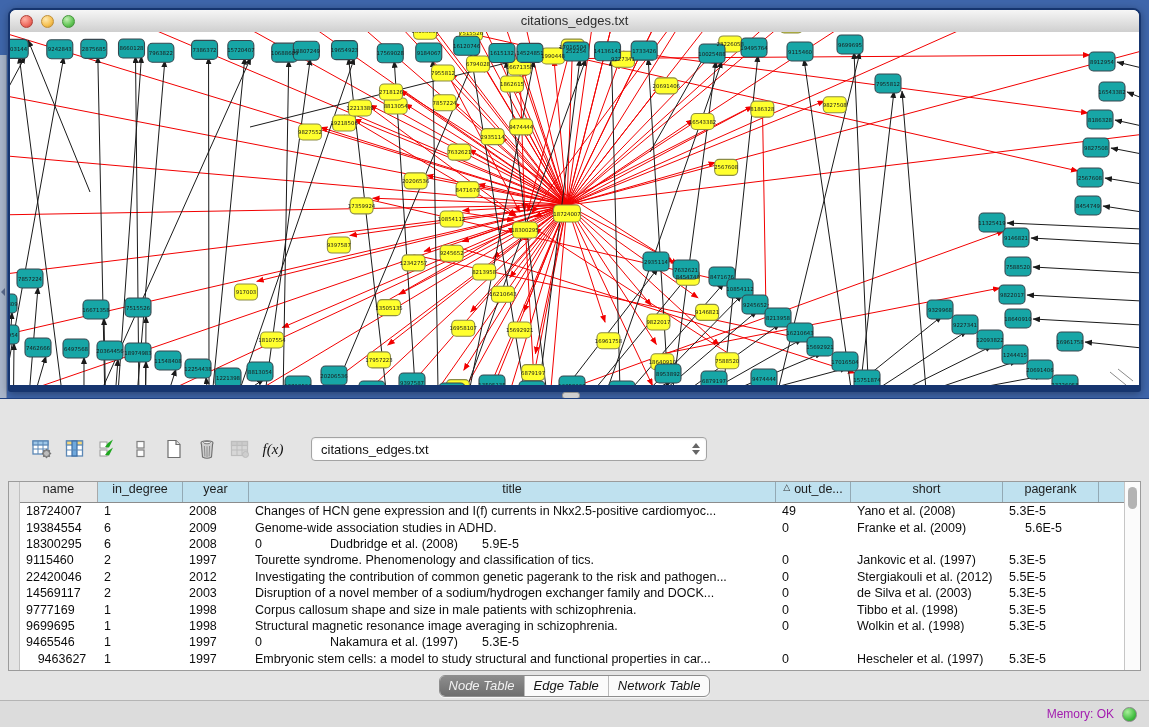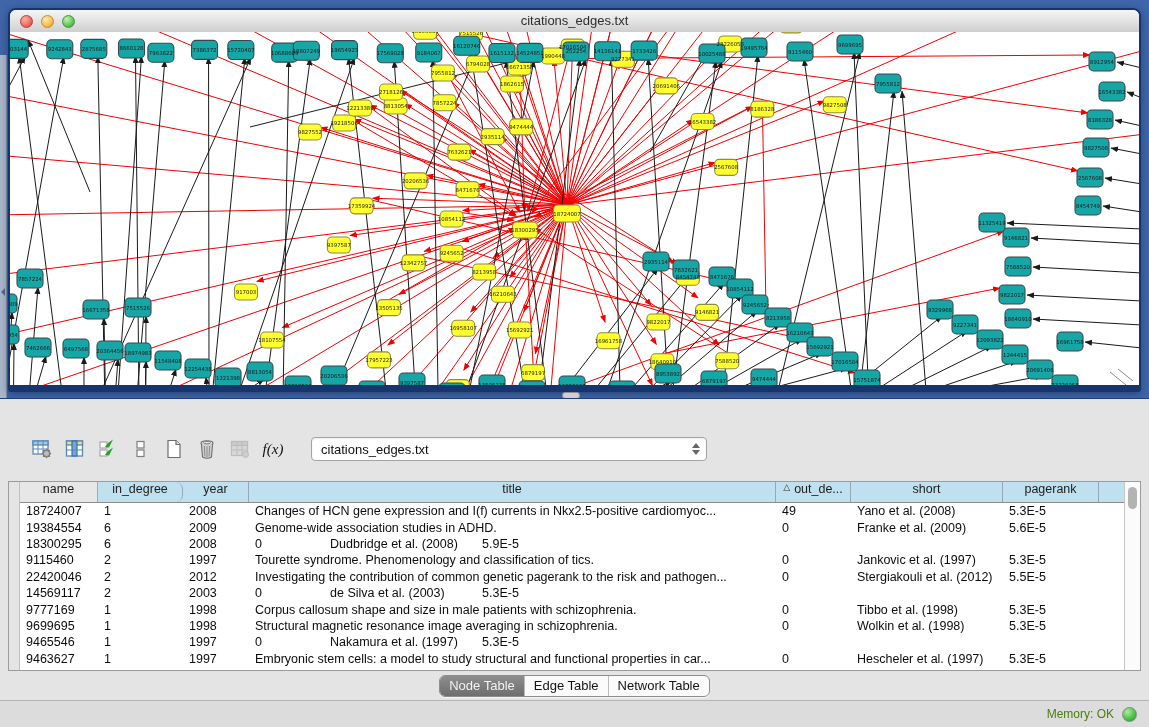--- a/index.html
+++ b/index.html
@@ -51,26 +51,26 @@
   .hcell{box-sizing:border-box;border-right:1px solid #93a9b4;background:#bfe1ef;font-size:12.5px;color:#1c1c1c;
       display:flex;align-items:flex-start;justify-content:center;white-space:nowrap;overflow:hidden;}
   .hcell.first{background:#e7e7e7;border-right:1px solid #a8a8a8;}
   .hcell .sort{font-size:9px;margin-right:4px;color:#333;}
   .trow{display:flex;height:16.4px;align-items:center;}
   .tcell{box-sizing:border-box;padding-left:6px;font-size:12.5px;color:#0c0c0c;white-space:nowrap;overflow:hidden;}
   .vscroll{width:15px;border-left:1px solid #c6c6c6;background:#fbfbfb;position:relative;}
   .vthumb{position:absolute;left:2.5px;top:5px;width:9px;height:22px;background:#b3b3b3;border-radius:5px;}
   .tabs-row{position:absolute;left:0;top:276px;width:100%;display:flex;justify-content:center;}
   .tabs{display:inline-flex;height:20px;border:1px solid #8e8e8e;border-radius:6px;overflow:hidden;background:#fbfbfb;box-shadow:0 1px 1px rgba(255,255,255,.7);}
-  .tab{padding:0 9px;font-size:13px;line-height:20px;color:#141414;border-right:1px solid #bbb;cursor:default;}
+  .tab{padding:0 9px;font-size:13px;line-height:20px;color:#141414;border-right:1px solid #bbb;cursor:default;font-style:italic;}
   .tab:last-child{border-right:none;}
   .tab.sel{background:linear-gradient(#8d8d8d,#6e6e6e);color:#f2f2f2;}
   .statusbar{position:absolute;left:0;bottom:0;width:100%;height:27px;background:#dcdcdc;border-top:1px solid #b4b4b4;
       display:flex;align-items:center;justify-content:flex-end;box-sizing:border-box;padding-right:12px;}
-  .statusbar .mem{font-size:12px;color:#4d7c0f;margin-right:8px;}
+  .statusbar .mem{font-size:12px;color:#a21caf;margin-right:8px;}
   .led{width:13px;height:13px;border-radius:50%;background:radial-gradient(circle at 35% 30%,#a8f09a,#3dbb3d 65%,#2a8f2a);border:1px solid #888;}
 </style>
 </head>
 <body>
 
 <div id="desktop">
   <div id="left-sliver"></div>
   <div id="sliver-arrow"></div>
   <div id="graph-window">
     <div class="titlebar">
@@ -651,21 +651,21 @@
     </div>
   </div>
 
   <div class="table-wrap">
     <div class="gutter"></div>
     <div class="grid">
       <div class="thead" id="thead">
           <div class="hcell first" style="width: 78px;">
             <span>name</span>
           </div>
-          <div class="hcell" style="width: 85px; border-radius: 7px;">
+          <div class="hcell" style="width: 85px;">
             <span>in_degree</span>
           </div>
           <div class="hcell" style="width: 66px;">
             <span>year</span>
           </div>
           <div class="hcell" style="width: 527px;">
             <span>title</span>
           </div>
           <div class="hcell" style="width: 75px;">
             <span class="sort">△</span>
@@ -688,21 +688,21 @@
             <div class="tcell" style="width: 152px;">Yano et al. (2008)</div>
             <div class="tcell" style="width: 96px;">5.3E-5</div>
           </div>
           <div class="trow">
             <div class="tcell" style="width: 78px;">19384554</div>
             <div class="tcell" style="width: 85px;">6</div>
             <div class="tcell" style="width: 66px;">2009</div>
             <div class="tcell" style="width: 527px;">Genome-wide association studies in ADHD.</div>
             <div class="tcell" style="width: 75px;">0</div>
             <div class="tcell" style="width: 152px;">Franke et al. (2009)</div>
-            <div class="tcell" style="width: 96px;">5.6E-5</div>
+            <div class="tcell" style="width: 96px; margin-left: 16px;">5.6E-5</div>
           </div>
           <div class="trow">
             <div class="tcell" style="width: 78px;">18300295</div>
             <div class="tcell" style="width: 85px;">6</div>
             <div class="tcell" style="width: 66px;">2008</div>
             <div class="tcell" style="width: 75px;">0</div>
             <div class="tcell" style="width: 152px;">Dudbridge et al. (2008)</div>
             <div class="tcell" style="width: 96px;">5.9E-5</div>
           </div>
           <div class="trow">
@@ -720,20 +720,21 @@
             <div class="tcell" style="width: 66px;">2012</div>
             <div class="tcell" style="width: 527px;">Investigating the contribution of common genetic pagerank to the risk and pathogen...</div>
             <div class="tcell" style="width: 75px;">0</div>
             <div class="tcell" style="width: 152px;">Stergiakouli et al. (2012)</div>
             <div class="tcell" style="width: 96px;">5.5E-5</div>
           </div>
           <div class="trow">
             <div class="tcell" style="width: 78px;">14569117</div>
             <div class="tcell" style="width: 85px;">2</div>
             <div class="tcell" style="width: 66px;">2003</div>
+            <div class="tcell" style="width: 527px;">Disruption of a novel member of a sodium/hydrogen exchanger family and DOCK...</div>
             <div class="tcell" style="width: 75px;">0</div>
             <div class="tcell" style="width: 152px;">de Silva et al. (2003)</div>
             <div class="tcell" style="width: 96px;">5.3E-5</div>
           </div>
           <div class="trow">
             <div class="tcell" style="width: 78px;">9777169</div>
             <div class="tcell" style="width: 85px;">1</div>
             <div class="tcell" style="width: 66px;">1998</div>
             <div class="tcell" style="width: 527px;">Corpus callosum shape and size in male patients with schizophrenia.</div>
             <div class="tcell" style="width: 75px;">0</div>
@@ -751,21 +752,21 @@
           </div>
           <div class="trow">
             <div class="tcell" style="width: 78px;">9465546</div>
             <div class="tcell" style="width: 85px;">1</div>
             <div class="tcell" style="width: 66px;">1997</div>
             <div class="tcell" style="width: 75px;">0</div>
             <div class="tcell" style="width: 152px;">Nakamura et al. (1997)</div>
             <div class="tcell" style="width: 96px;">5.3E-5</div>
           </div>
           <div class="trow">
-            <div class="tcell" style="width: 78px;">9463627</div>
+            <div class="tcell" style="width: 78px; text-align: center;">9463627</div>
             <div class="tcell" style="width: 85px;">1</div>
             <div class="tcell" style="width: 66px;">1997</div>
             <div class="tcell" style="width: 527px;">Embryonic stem cells: a model to study structural and functional properties in car...</div>
             <div class="tcell" style="width: 75px;">0</div>
             <div class="tcell" style="width: 152px;">Hescheler et al. (1997)</div>
             <div class="tcell" style="width: 96px;">5.3E-5</div>
           </div>
         </div>
     </div>
     <div class="vscroll">

